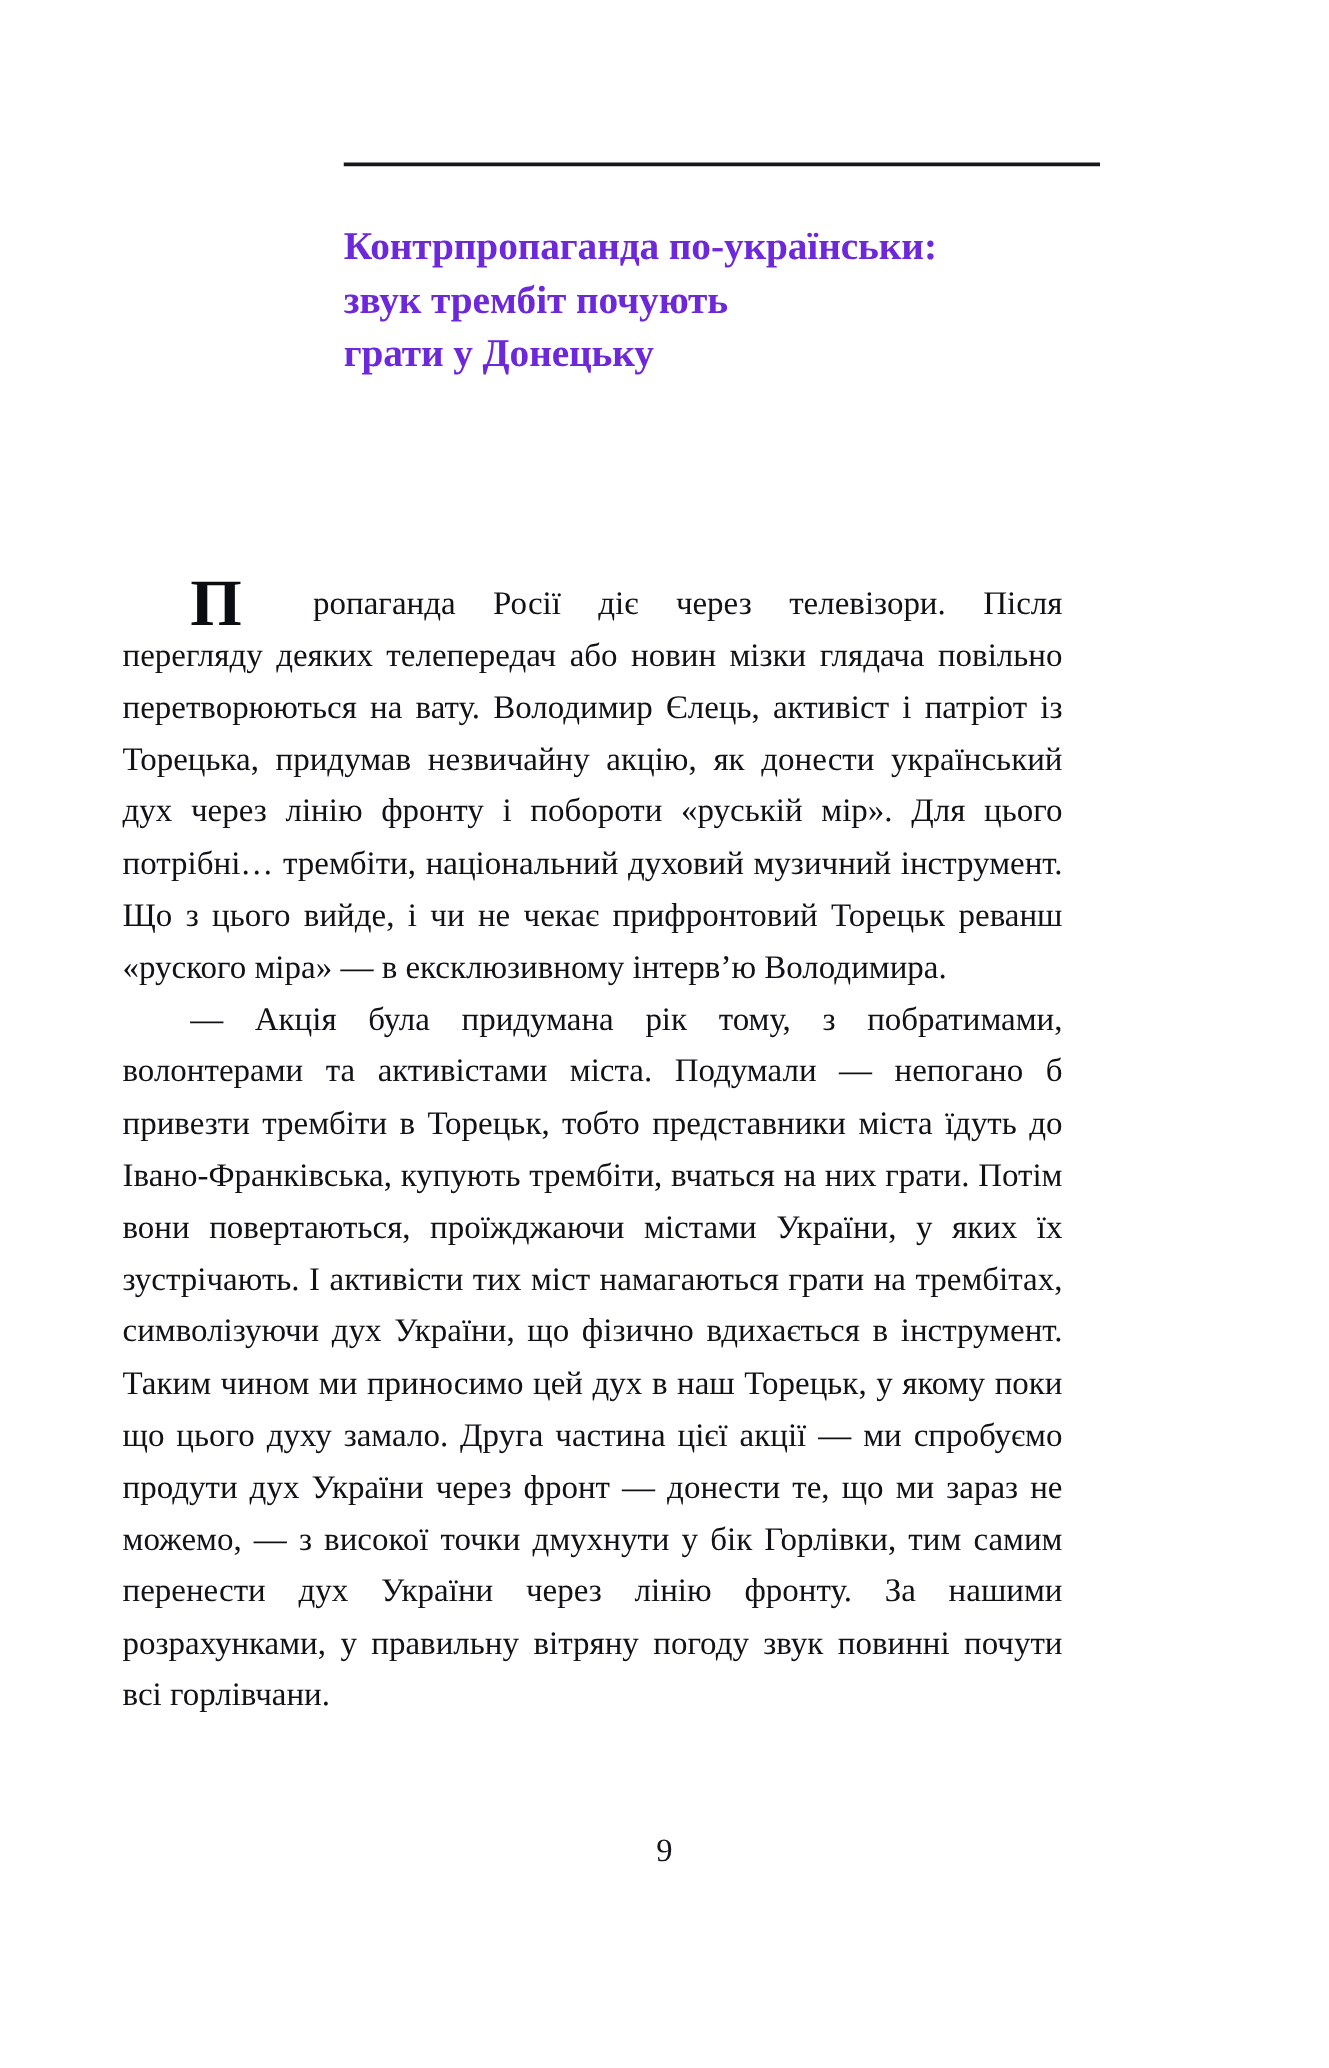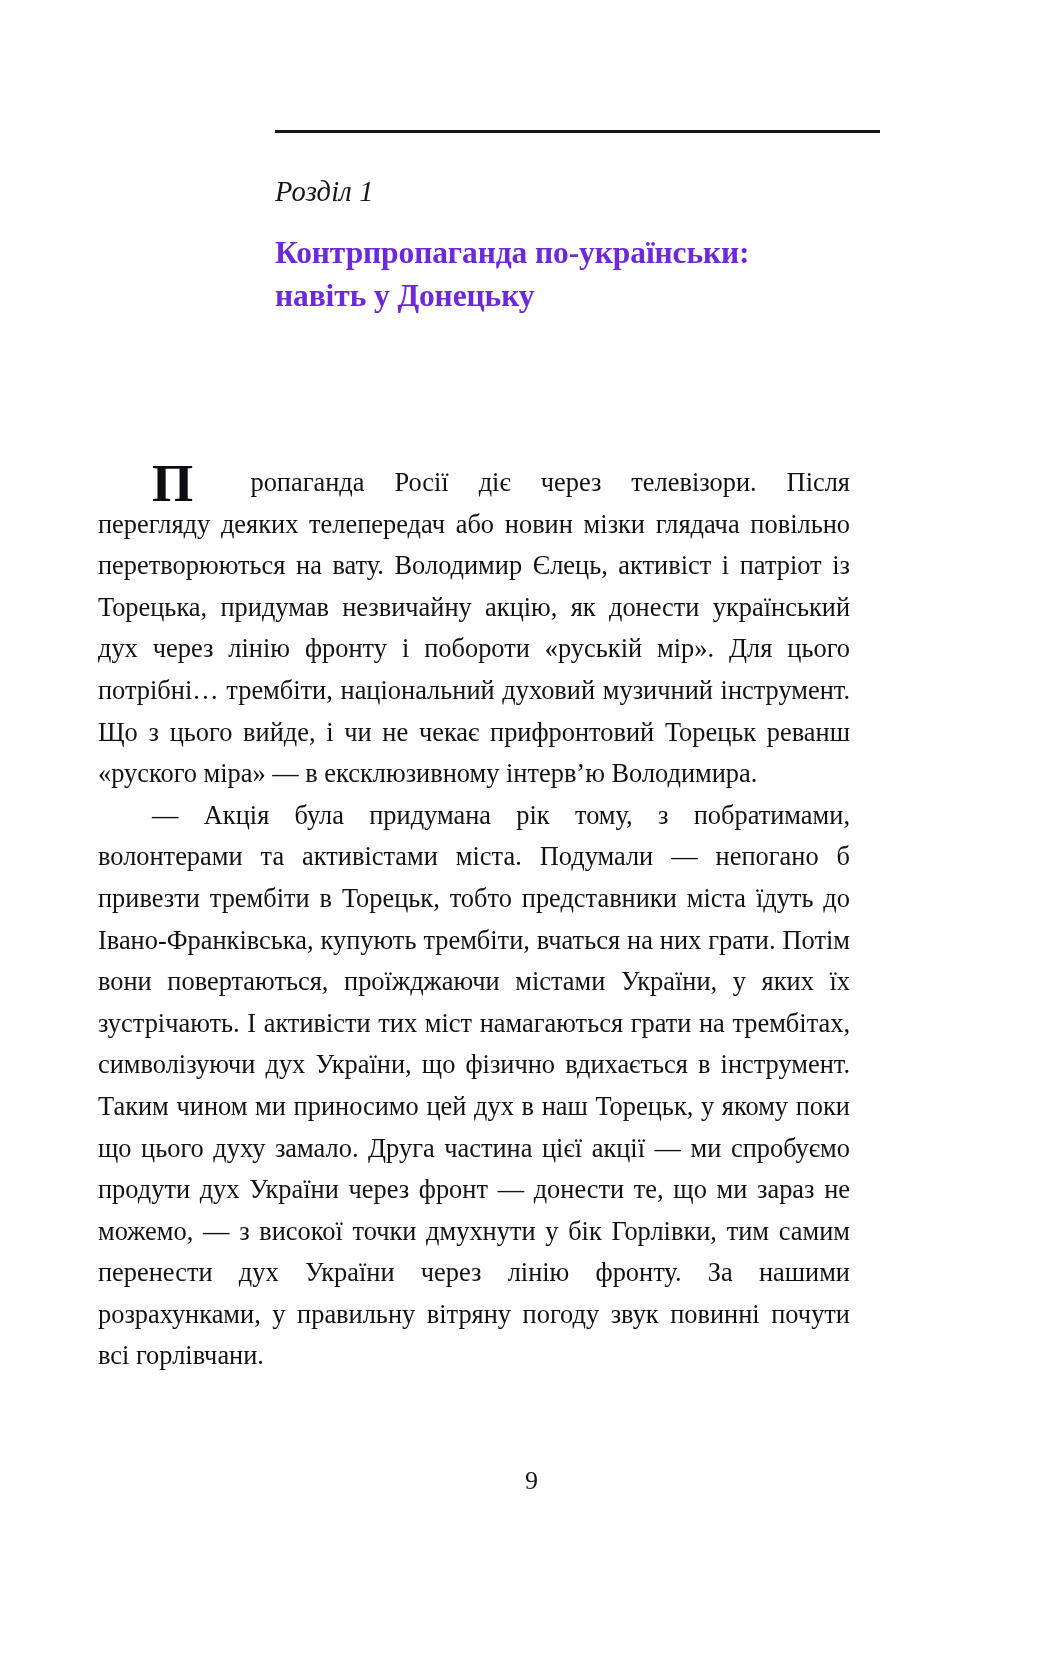--- a/index.html
+++ b/index.html
@@ -115,24 +115,24 @@
     color: #15161a;
   }
 </style>
 </head>
 <body>
 
 <div class="page">
 
   <div class="chapter-head">
     <div class="head-rule"></div>
-    <div class="chapter-eyebrow">Розділ 1</div>
     <h1 class="chapter-title">
       <span class="tline">Контрпропаганда по-українськи:</span>
-      <span class="tline">навіть у Донецьку</span>
+      <span class="tline">звук трембіт почують</span>
+      <span class="tline">грати у Донецьку</span>
     </h1>
   </div>
 
   <div class="body-col">
 
     <p class="para first-para"><span class="dropcap">П</span><span class="runin">ропаганда Росії діє через телевізори. Після перегляду деяких телепередач або новин мізки глядача повільно перетворюються на вату. Володимир Єлець, активіст і патріот із Торецька, придумав незвичайну акцію, як донести український дух через лінію фронту і побороти «руській мір». Для цього потрібні… трембіти, національний духовий музичний інструмент. Що з цього вийде, і чи не чекає прифронтовий Торецьк реванш «руского міра» — в ексклюзивному інтерв’ю Володимира.</span></p>
 
 
     <p class="para indent">— Акція була придумана рік тому, з побратимами, волонтерами та активістами міста. Подумали — непогано б привезти трембіти в Торецьк, тобто представники міста їдуть до Івано-Франківська, купують трембіти, вчаться на них грати. Потім вони повертаються, проїжджаючи містами України, у яких їх зустрічають. І активісти тих міст намагаються грати на трембітах, символізуючи дух України, що фізично вдихається в інструмент. Таким чином ми приносимо цей дух в наш Торецьк, у якому поки що цього духу замало. Друга частина цієї акції — ми спробуємо продути дух України через фронт — донести те, що ми зараз не можемо, — з високої точки дмухнути у бік Горлівки, тим самим перенести дух України через лінію фронту. За нашими розрахунками, у правильну вітряну погоду звук повинні почути всі горлівчани.</p>
 

